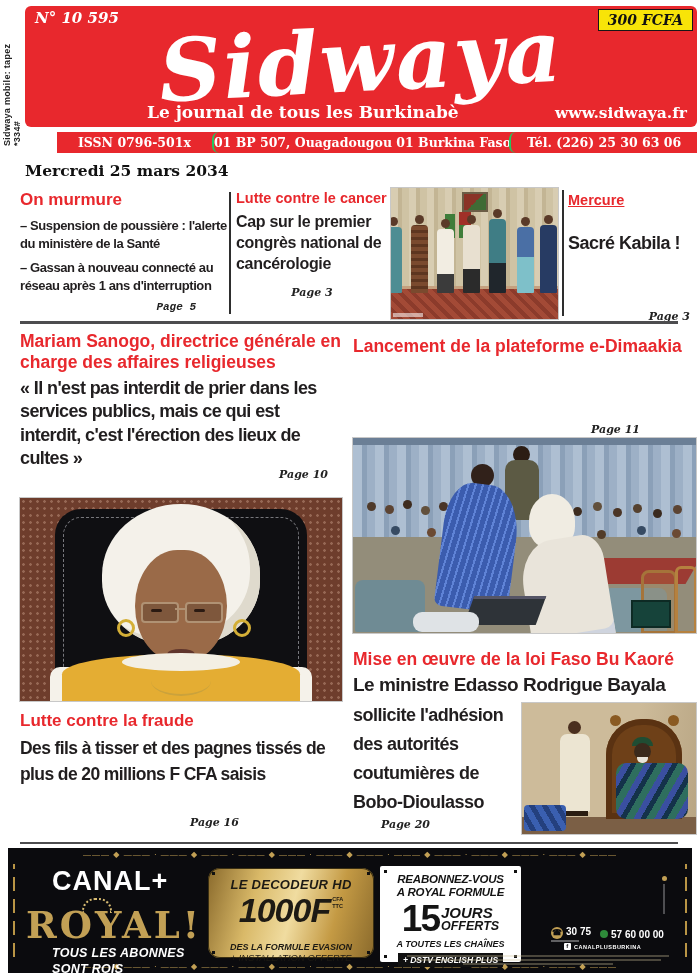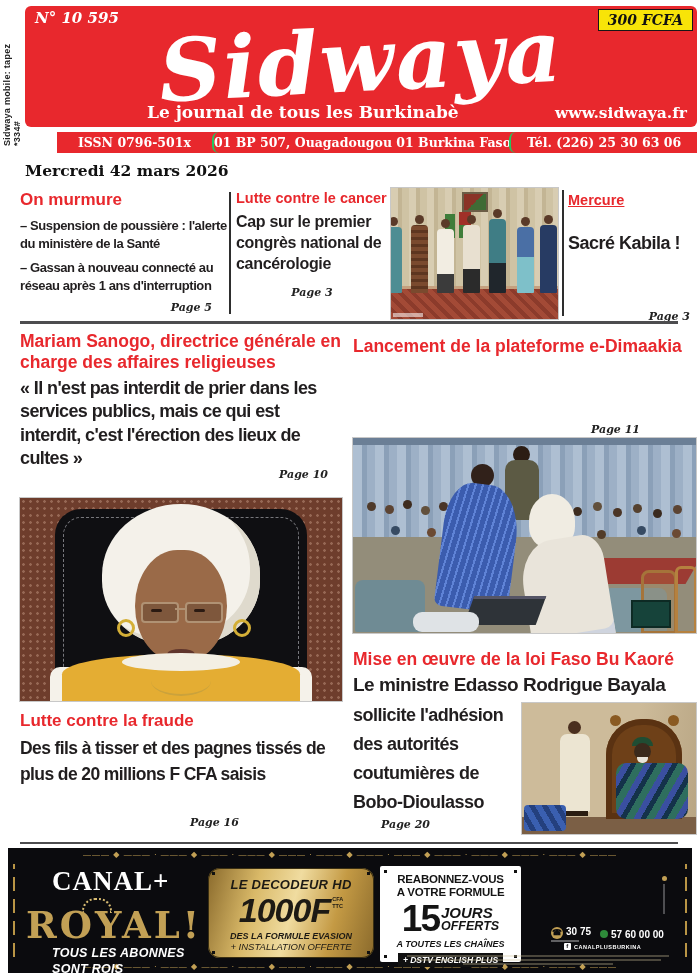--- a/index.html
+++ b/index.html
@@ -31,21 +31,21 @@
   
   .kicker{color:#e8282d;font-weight:bold;}
   .hl{color:#211e1f;font-weight:bold;}
   .page{font-family:"DejaVu Serif",serif;font-style:italic;font-weight:bold;font-size:11px;color:#222;}
   .vdiv{position:absolute;width:2px;background:#2e2e2e;}
   .hrule{position:absolute;left:20px;width:658px;background:#4d4d4f;}
   
   .murmure{position:absolute;left:20px;top:190px;width:208px;}
   .murmure .kicker{font-size:17px;margin-bottom:7px;}
   .murmure .item{font-weight:bold;font-size:13px;letter-spacing:-.4px;line-height:1.35;margin-bottom:7px;}
-  .murmure .page{display:block;text-align:right;margin-right:16px;}
+  .murmure .page{display:block;text-align:right;margin-right:32px;font-family:Liberation Mono, monospace;}
   .cancer{position:absolute;left:236px;top:190px;width:152px;}
   .cancer .kicker{font-size:14.5px;margin-bottom:5px;}
   .cancer .hl{font-size:16px;letter-spacing:-.3px;line-height:1.32;}
   .cancer .page{display:block;text-align:center;margin-top:12px;}
   .mercure{position:absolute;left:568px;top:192px;width:126px;}
   .mercure .kicker{font-size:14.5px;margin-bottom:25px;text-decoration:underline;}
   .mercure .hl{font-size:18px;letter-spacing:-.5px;}
   .mercure .page{display:block;text-align:right;margin-top:56px;margin-right:4px;}
   
   .religion-k{position:absolute;left:20px;top:331px;width:322px;font-size:17.5px;line-height:1.2;}
@@ -167,41 +167,41 @@
       background:repeating-linear-gradient(60deg,#3a5fb0 0 6px,#24407e 6px 11px);}
   
   .ad{position:absolute;left:8px;top:848px;width:684px;height:125px;background:#0b0b0e;color:#fff;}
   .ad-orn{position:absolute;left:14px;right:14px;height:9px;overflow:hidden;white-space:nowrap;
           color:#c2a055;font-size:8px;line-height:9px;letter-spacing:1px;text-align:center;}
   .ad-orn::before{content:"——— ◆ ——— · ——— ◆ ——— · ——— ◆ ——— · ——— ◆ ——— · ——— ◆ ——— · ——— ◆ ——— · ——— ◆ ———";}
   .ot{top:2px;} .ob{bottom:2px;}
   .ad-side{position:absolute;top:16px;bottom:16px;width:2px;
            background:repeating-linear-gradient(0deg,#b99545 0 14px,transparent 14px 22px);}
   .sl{left:5px;} .sr{right:5px;}
-  .ad-brand{position:absolute;left:44px;top:18px;font-size:27px;font-weight:bold;letter-spacing:1px;font-family:Liberation Serif, serif;}
+  .ad-brand{position:absolute;left:44px;top:18px;font-size:27px;font-weight:bold;letter-spacing:1px;}
   .ad-crown{position:absolute;left:74px;top:50px;width:26px;height:13px;border:2px dotted #d9bc72;
             border-bottom:none;border-radius:13px 13px 0 0;}
   .ad-campaign{position:absolute;left:18px;top:55px;width:166px;text-align:center;color:#c2a055;
                font-family:"DejaVu Serif",serif;font-weight:bold;font-size:37px;letter-spacing:3px;}
   .ad-slogan{position:absolute;left:44px;top:98px;width:150px;font-size:12.5px;font-weight:bold;
              font-style:italic;line-height:1.25;letter-spacing:.3px;}
   .plaque{position:absolute;left:200px;top:20px;width:166px;height:90px;border-radius:12px;
       background:linear-gradient(105deg,#8a6a2c,#d9b968 28%,#f0dca0 50%,#c49a44 74%,#8a6a2c);
       color:#1d1a14;text-align:center;box-shadow:inset 0 0 0 1px #3a2f12;}
   .dot{position:absolute;width:3px;height:3px;background:#111;}
   .d-tl{left:4px;top:4px;} .d-tr{right:4px;top:4px;} .d-bl{left:4px;bottom:4px;} .d-br{right:4px;bottom:4px;}
   .pl-t{margin-top:9px;font-size:13px;font-weight:bold;font-style:italic;letter-spacing:.3px;}
   .pl-price{display:flex;justify-content:center;align-items:flex-start;line-height:1;margin-top:1px;}
   .pl-big{font-size:34px;font-weight:bold;font-style:italic;letter-spacing:-1px;}
   .pl-sup{text-align:left;font-size:5.5px;font-weight:bold;margin-top:3px;margin-left:2px;line-height:1.2;}
-  .pl-c{margin-top:4px;font-size:9px;font-weight:bold;font-style:italic;}
+  .pl-c{margin-top:15px;font-size:9px;font-weight:bold;font-style:italic;}
   .pl-b{font-size:9.5px;font-style:italic;}
   .offer{position:absolute;left:372px;top:18px;width:141px;height:96px;background:#fff;color:#141414;
          border-radius:2px;text-align:center;}
-  .of-l1{margin-top:7px;font-size:11.5px;font-weight:bold;letter-spacing:-.2px;line-height:1.15;}
+  .of-l1{margin-top:7px;font-size:11.5px;font-weight:bold;font-style:italic;letter-spacing:-.2px;line-height:1.15;}
   .of-row{display:flex;justify-content:center;align-items:center;line-height:1;margin-top:1px;}
   .of-big{font-size:37px;font-weight:bold;letter-spacing:-2px;}
   .of-words{text-align:left;margin-left:2px;}
   .of-w1{font-size:15px;font-weight:bold;font-style:italic;}
   .of-w2{font-size:12.5px;font-weight:bold;font-style:italic;}
   .of-l3{font-size:9px;font-weight:bold;font-style:italic;margin-top:2px;}
   .of-badge{display:inline-block;background:#111;color:#fff;font-size:8.5px;font-weight:bold;
             font-style:italic;padding:2px 5px;margin-top:2px;}
   .ad-contact{position:absolute;left:543px;top:78px;display:flex;align-items:center;gap:9px;font-size:10px;font-weight:bold;}
   .ph-ico{display:inline-block;width:12px;height:12px;border-radius:50%;background:#c2a055;color:#0b0b0e;
@@ -230,21 +230,21 @@
     <div class="pricebox">300 FCFA</div>
     <div class="logo">Sidwaya</div>
     <div class="tagline">Le journal de tous les Burkinabè</div>
     <div class="website">www.sidwaya.fr</div>
   </div>
   <div class="infobar">
     <div class="ib2">ISSN 0796-501x</div>
     <div class="ib3">01 BP 507, Ouagadougou 01 Burkina Faso</div>
     <div class="ib4">Tél. (226) 25 30 63 06</div>
   </div>
-  <div class="date">Mercredi 42 mars 2026</div>
+  <div class="date">Mercredi 25 mars 2034</div>
 
   <div class="murmure">
     <div class="kicker">On murmure</div>
     <div class="item">– Suspension de poussière : l'alerte du ministère de la Santé</div>
     <div class="item">– Gassan à nouveau connecté au réseau après 1 ans d'interruption</div>
     <span class="page">Page 5</span>
   </div>
   <div class="vdiv" style="left:229px;top:192px;height:122px;"></div>
   <div class="cancer">
     <div class="kicker">Lutte contre le cancer</div>
@@ -397,21 +397,21 @@
       <div class="pl-b">+ INSTALLATION OFFERTE</div>
     </div>
 
     <div class="offer">
       <span class="dot d-tl"></span>
       <span class="dot d-tr"></span>
       <span class="dot d-bl"></span>
       <span class="dot d-br"></span>
       <div class="of-l1">
         <span>REABONNEZ-VOUS</span><br>
-        <span>A VOTRE FORMULE</span>
+        <span>A ROYAL FORMULE</span>
       </div>
       <div class="of-row">
         <span class="of-big">15</span>
         <span class="of-words">
           <div class="of-w1">JOURS</div>
           <div class="of-w2">OFFERTS</div>
         </span>
       </div>
       <div class="of-l3">A TOUTES LES CHAÎNES</div>
       <div class="of-badge">+ DSTV ENGLISH PLUS</div>

